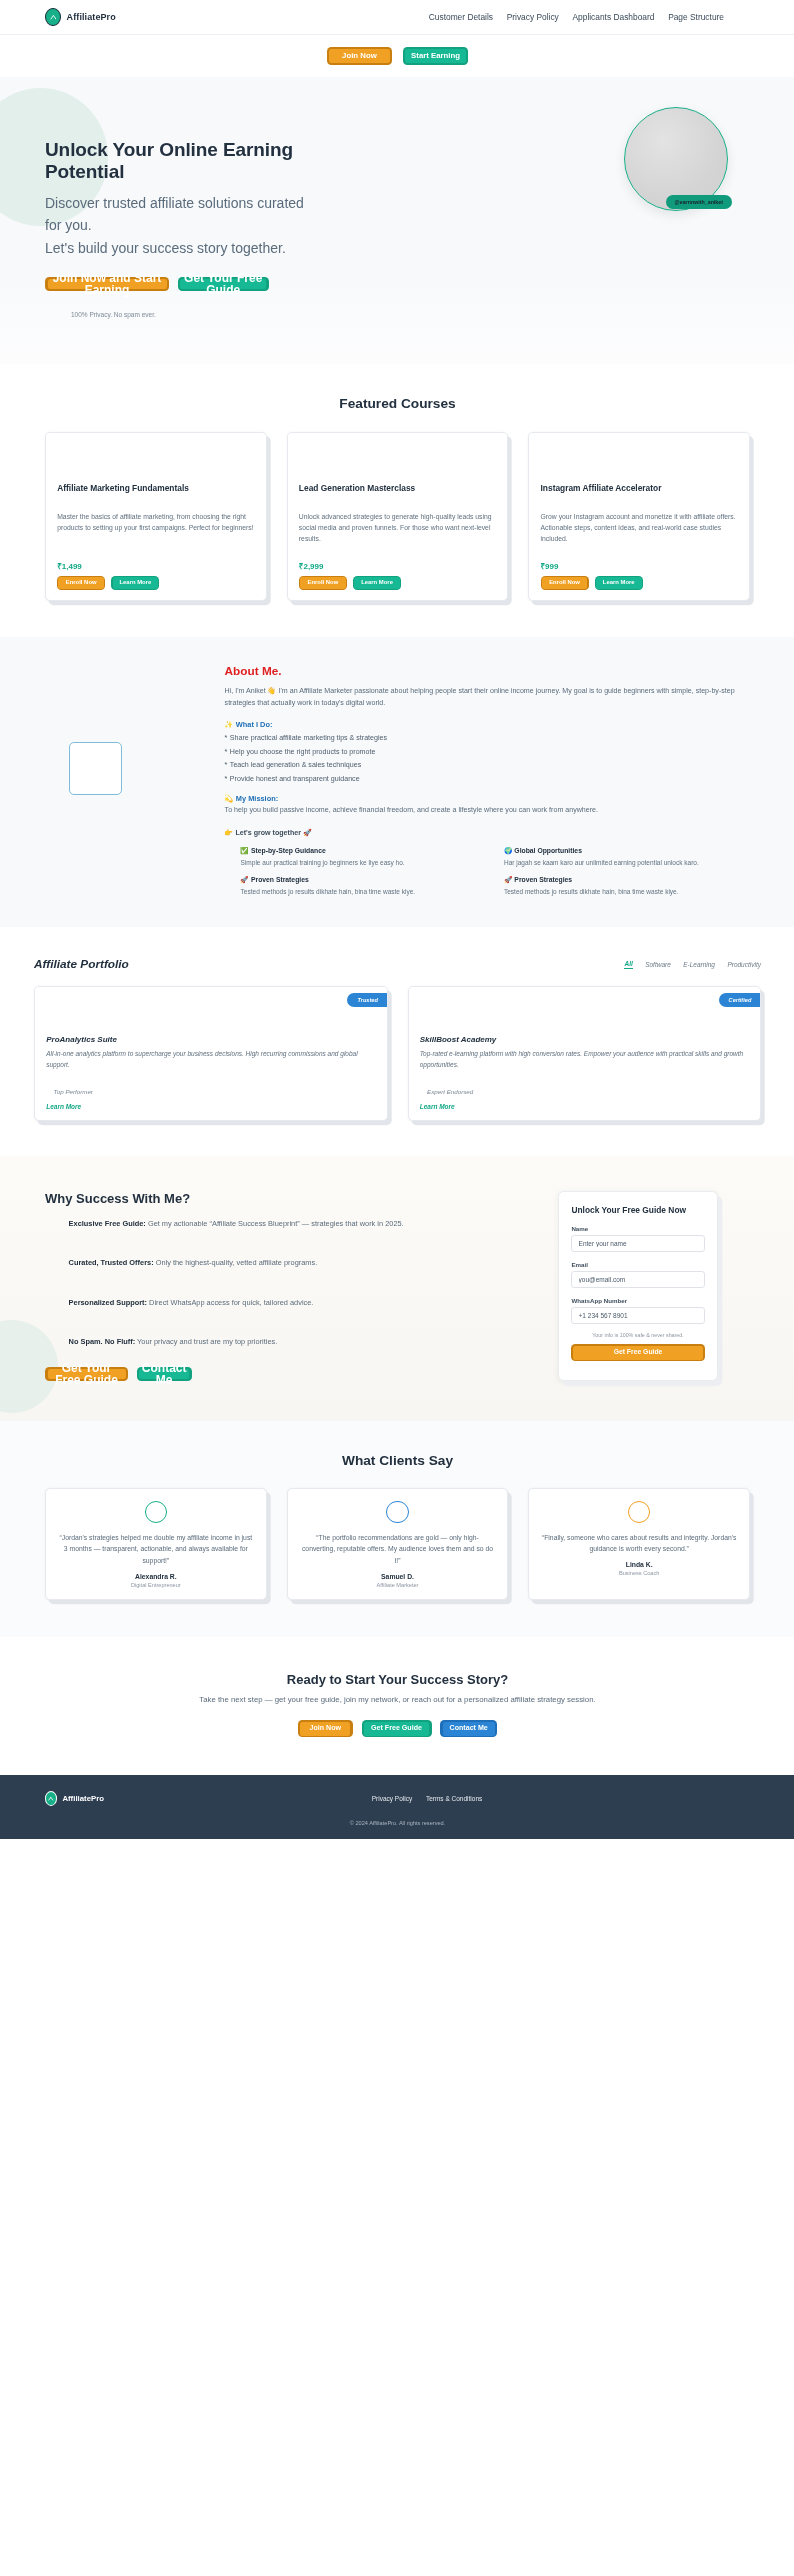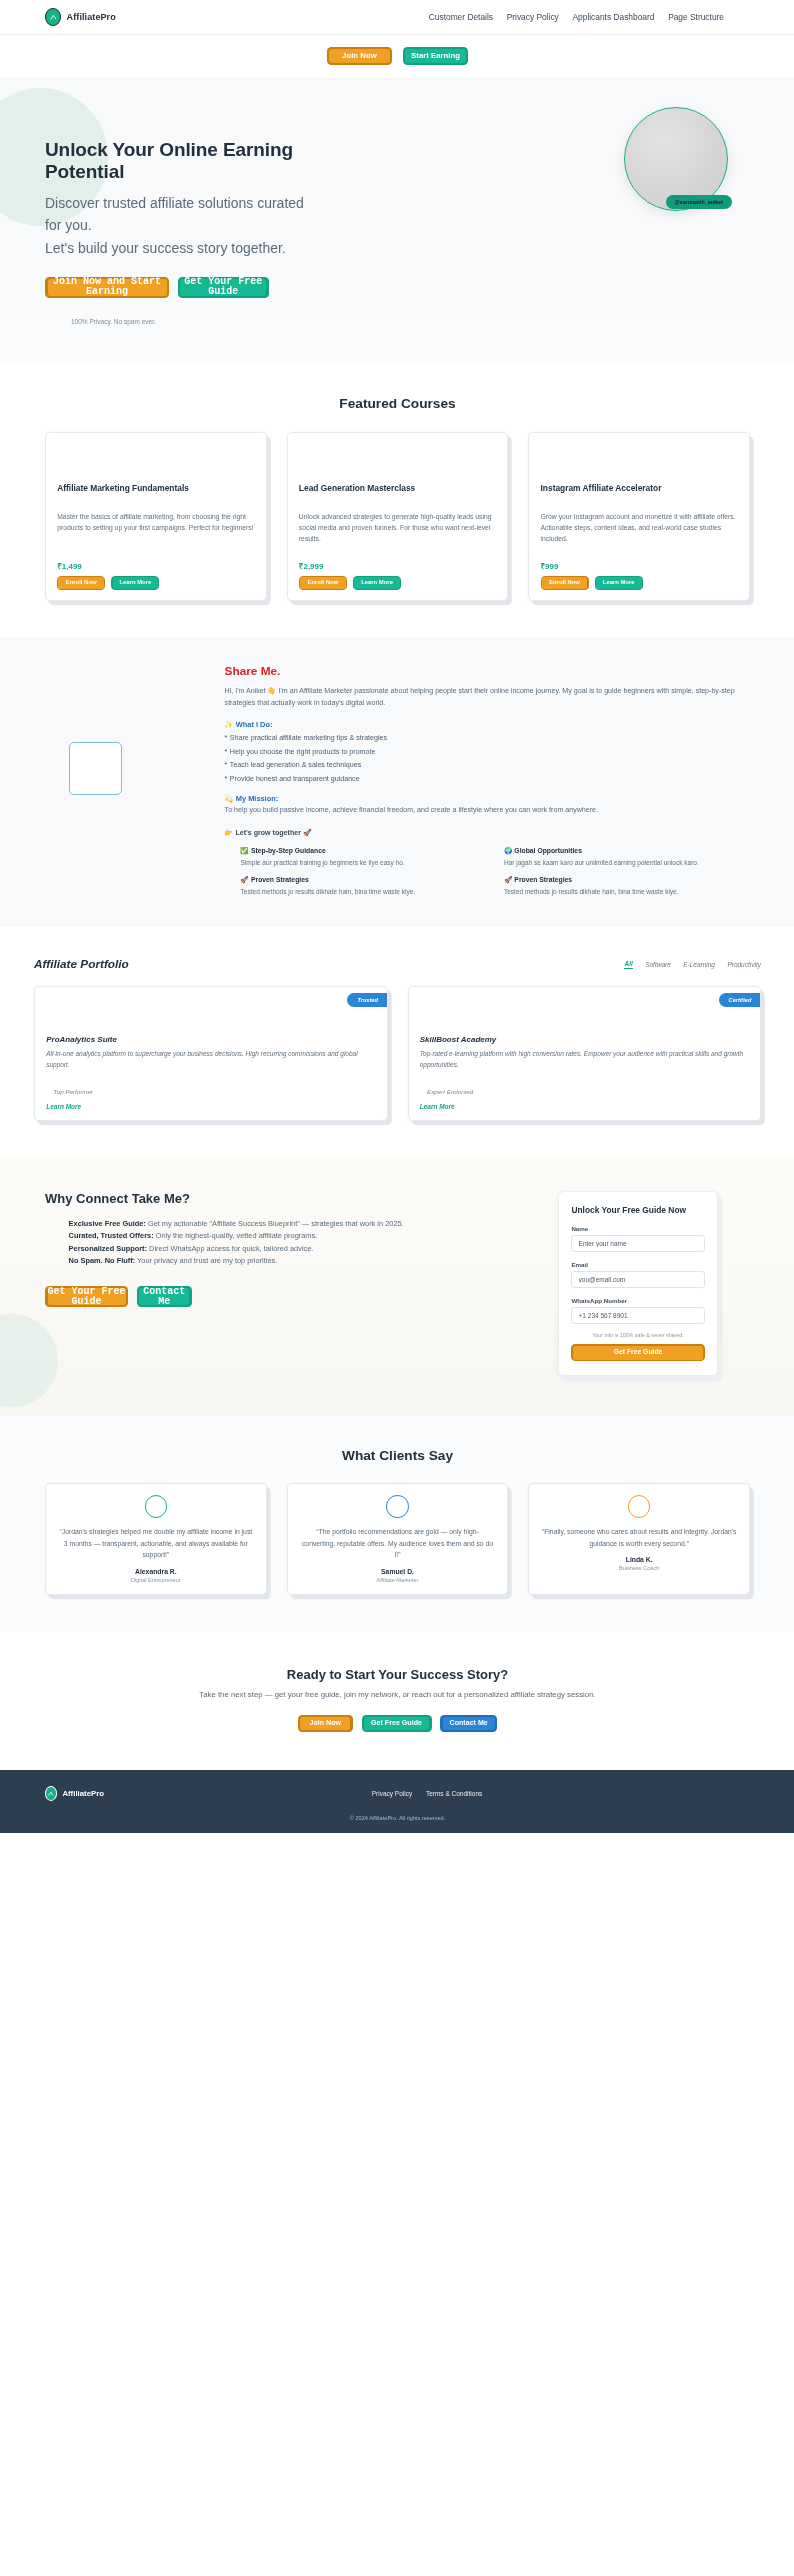--- a/index.html
+++ b/index.html
@@ -54,21 +54,21 @@
   .btn-teal { background: #11a37f; }
   .btn-teal .inner { background: #17b894; }
   .btn-blue { background: #1c6fb8; }
   .btn-blue .inner { background: #2b85d4; }
   .btn .inner {
     border-radius: 2.5px;
     display: flex; align-items: center; justify-content: center;
     width: 100%; height: 100%;
   }
   .btn-sm { width: 65px; height: 18.6px; padding: 1.9px; font-size: 7.8px; }
-  .btn-lg { height: 21px; padding: 1.9px 2.5px; font-size: 10px; font-family: Liberation Mono, monospace; }
+  .btn-lg { height: 14px; padding: 1.9px 2.5px; font-size: 12px; }
 
   
   .hero {
     position: relative;
     background: linear-gradient(180deg,#f7f9fb 0%, #f7f9fb 70%, #fdfdfe 100%);
     height: 287px;
     overflow: hidden;
   }
   .hero-blob {
     position: absolute; left: -27px; top: 11.2px;
@@ -187,21 +187,21 @@
     display: flex; gap: 25px; position: relative; overflow: hidden;
   }
   .why-blob {
     position: absolute; left: -35px; bottom: 8.7px;
     width: 93px; height: 93px; border-radius: 50%;
     background: #dcebe6; opacity: .6;
   }
   .why-left { width: 372px; position: relative; }
   .why-title { font-size: 13px; font-weight: bold; color: #22303f; }
   .why-list { margin-top: 12.4px; margin-left: 23.6px; }
-  .why-item { margin-top: 0; font-size: 7.4px; line-height: 1.68; color: #5a6b7b; }
+  .why-item { margin-top: 27px; font-size: 7.4px; line-height: 1.68; color: #5a6b7b; }
   .why-item:first-child { margin-top: 0; }
   .why-item b { color: #22303f; }
   .why-btns { margin-top: 18.6px; display: flex; gap: 8.7px; position: relative; }
 
   .lead-form {
     width: 160px; margin-left: auto; margin-right: 32px;
     background: #fff; border-radius: 5.6px; border: 0.6px solid #e8ebef;
     box-shadow: 4.3px 5px 0 #eceef1, 0 1.2px 6.2px rgba(0,0,0,.06);
     padding: 13.7px 12.4px 13.7px;
   }
@@ -361,21 +361,21 @@
     </div>
 
   </div>
 </div>
 
 <div class="about">
   <div class="about-photo-col">
     <div class="about-photo"></div>
   </div>
   <div class="about-col">
-    <div class="about-title">Share Me.</div>
+    <div class="about-title">About Me.</div>
     <div class="about-intro">Hi, I'm Aniket 👋 I'm an Affiliate Marketer passionate about helping people start their online income journey. My goal is to guide beginners with simple, step-by-step strategies that actually work in today's digital world.</div>
     <div class="about-h">✨ What I Do:</div>
     <div class="about-li"><span class="star">*</span><span>Share practical affiliate marketing tips &amp; strategies</span></div>
     <div class="about-li"><span class="star">*</span><span>Help you choose the right products to promote</span></div>
     <div class="about-li"><span class="star">*</span><span>Teach lead generation &amp; sales techniques</span></div>
     <div class="about-li"><span class="star">*</span><span>Provide honest and transparent guidance</span></div>
     <div class="about-h">💫 My Mission:</div>
     <div class="about-mission-txt">To help you build passive income, achieve financial freedom, and create a lifestyle where you can work from anywhere.</div>
     <div class="about-grow">👉 Let's grow together 🚀</div>
 
@@ -434,21 +434,21 @@
       </div>
     </div>
 
 
   </div>
 </div>
 
 <div class="why">
   <div class="why-blob"></div>
   <div class="why-left">
-    <div class="why-title">Why Connect Take Me?</div>
+    <div class="why-title">Why Success With Me?</div>
     <div class="why-list">
       <div class="why-item"><b>Exclusive Free Guide:</b><span> Get my actionable “Affiliate Success Blueprint” — strategies that work in 2025.</span></div>
       <div class="why-item"><b>Curated, Trusted Offers:</b><span> Only the highest-quality, vetted affiliate programs.</span></div>
       <div class="why-item"><b>Personalized Support:</b><span> Direct WhatsApp access for quick, tailored advice.</span></div>
       <div class="why-item"><b>No Spam. No Fluff:</b><span> Your privacy and trust are my top priorities.</span></div>
     </div>
     <div class="why-btns">
       <button class="btn btn-orange btn-lg" style="width:83px">
         <span class="inner">Get Your Free Guide</span>
       </button>

